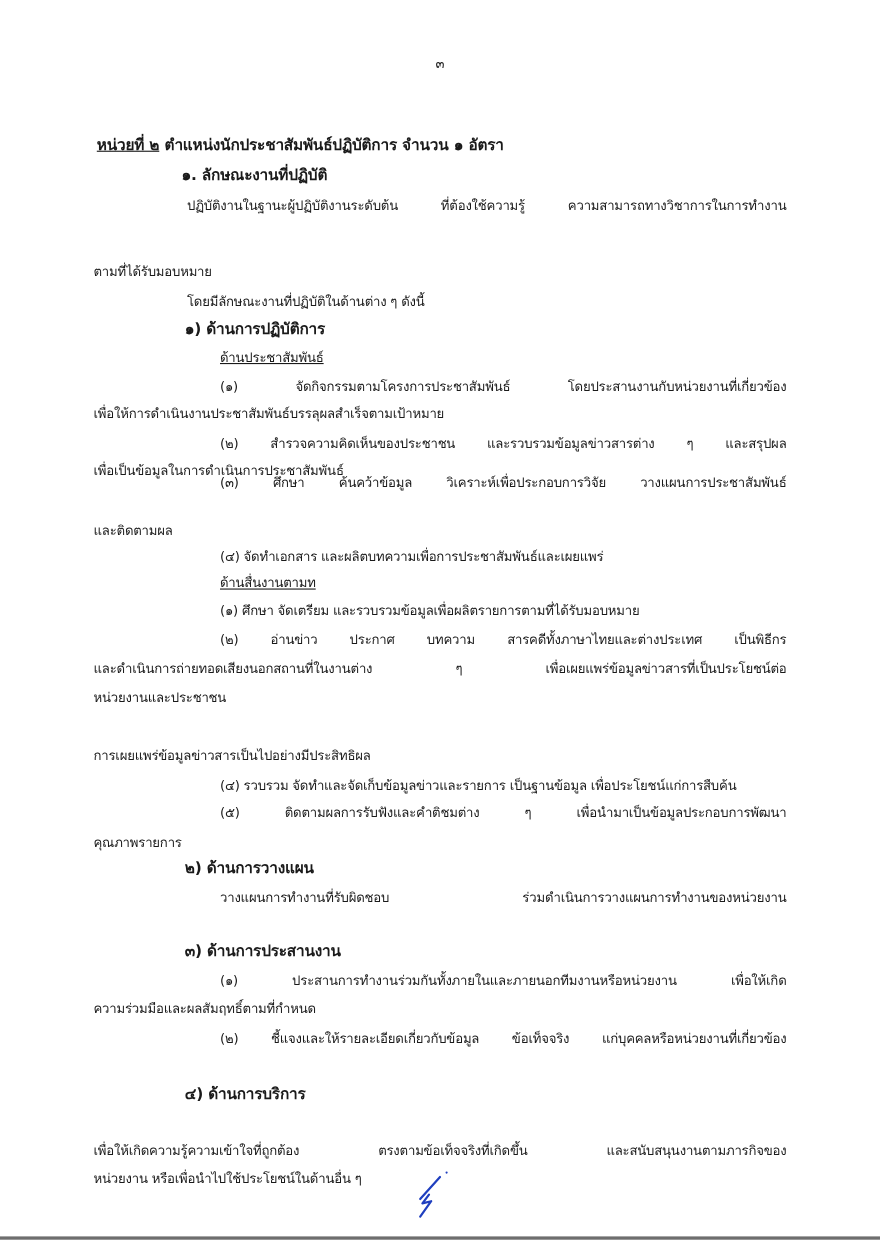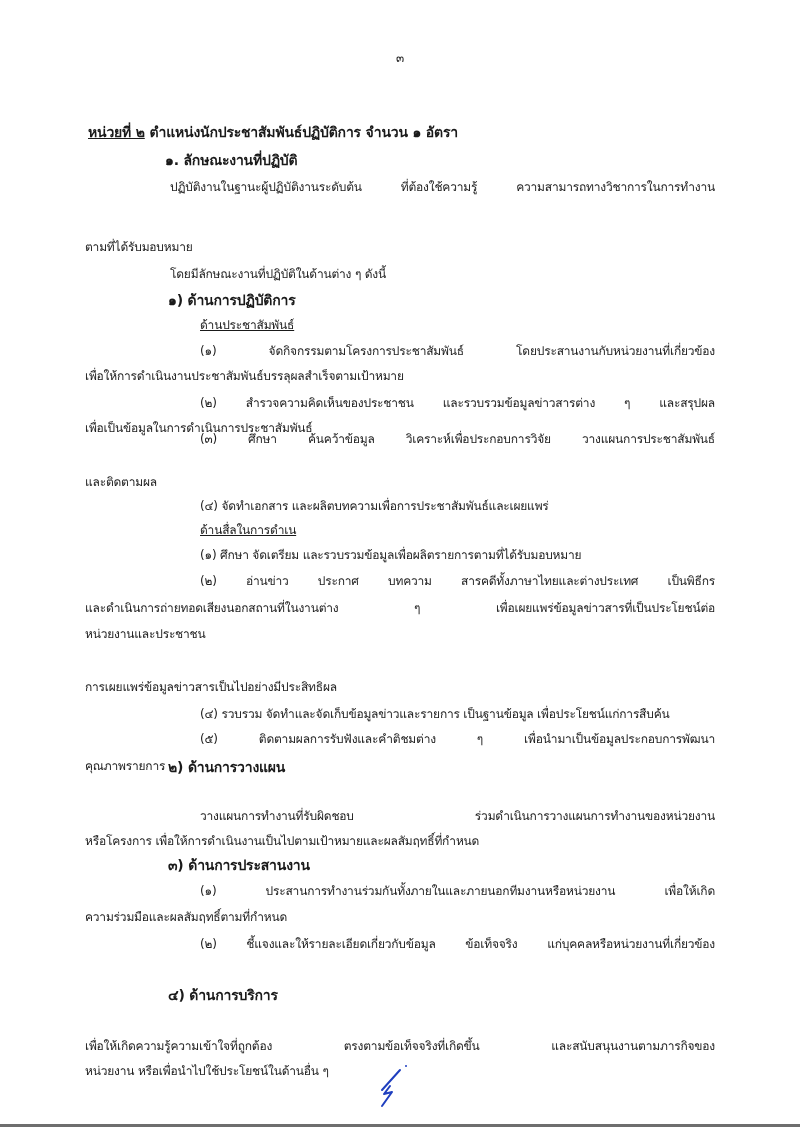--- a/index.html
+++ b/index.html
@@ -38,36 +38,35 @@
   <div class="ln" style="left:85px; top:366px;">เพื่อให้การดำเนินงานประชาสัมพันธ์บรรลุผลสำเร็จตามเป้าหมาย</div>
 
   <div class="ln full" style="top:393px; text-indent:115px;">(๒)  สำรวจความคิดเห็นของประชาชน และรวบรวมข้อมูลข่าวสารต่าง ๆ และสรุปผล</div>
   <div class="ln" style="left:85px; top:418px;">เพื่อเป็นข้อมูลในการดำเนินการประชาสัมพันธ์</div>
 
   <div class="ln full" style="top:429px; text-indent:115px;">(๓)  ศึกษา ค้นคว้าข้อมูล วิเคราะห์เพื่อประกอบการวิจัย วางแผนการประชาสัมพันธ์</div>
   <div class="ln" style="left:85px; top:472px;">และติดตามผล</div>
 
   <div class="ln" style="left:200px; top:496px;">(๔)  จัดทำเอกสาร และผลิตบทความเพื่อการประชาสัมพันธ์และเผยแพร่</div>
 
-  <div class="ln u" style="left:200px; top:520px;">ด้านสื่ลในการดำเน</div>
+  <div class="ln u" style="left:200px; top:520px;">ด้านสื่นงานตามท</div>
 
   <div class="ln" style="left:200px; top:545px;">(๑)  ศึกษา จัดเตรียม และรวบรวมข้อมูลเพื่อผลิตรายการตามที่ได้รับมอบหมาย</div>
   <div class="ln full" style="top:571px; text-indent:115px;">(๒)  อ่านข่าว ประกาศ บทความ สารคดีทั้งภาษาไทยและต่างประเทศ เป็นพิธีกร</div>
   <div class="ln full" style="top:598px;">และดำเนินการถ่ายทอดเสียงนอกสถานที่ในงานต่าง ๆ เพื่อเผยแพร่ข้อมูลข่าวสารที่เป็นประโยชน์ต่อ</div>
   <div class="ln" style="left:85px; top:624px;">หน่วยงานและประชาชน</div>
 
   <div class="ln" style="left:85px; top:677px;">การเผยแพร่ข้อมูลข่าวสารเป็นไปอย่างมีประสิทธิผล</div>
 
   <div class="ln" style="left:200px; top:704px;">(๔)  รวบรวม จัดทำและจัดเก็บข้อมูลข่าวและรายการ เป็นฐานข้อมูล เพื่อประโยชน์แก่การสืบค้น</div>
   <div class="ln full" style="top:729px; text-indent:115px;">(๕)  ติดตามผลการรับฟังและคำติชมต่าง ๆ เพื่อนำมาเป็นข้อมูลประกอบการพัฒนา</div>
   <div class="ln" style="left:85px; top:756px;">คุณภาพรายการ</div>
 
-  <div class="ln b" style="left:168px; top:757px; font-size:14px;">๒) ด้านการวางแผน</div>
+  <div class="ln b" style="left:168px; top:780px; font-size:14px;">๒) ด้านการวางแผน</div>
   <div class="ln full" style="top:806px; text-indent:115px;">วางแผนการทำงานที่รับผิดชอบ ร่วมดำเนินการวางแผนการทำงานของหน่วยงาน</div>
-  <div class="ln" style="left:85px; top:831px;">หรือโครงการ เพื่อให้การดำเนินงานเป็นไปตามเป้าหมายและผลสัมฤทธิ์ที่กำหนด</div>
 
   <div class="ln b" style="left:168px; top:855px; font-size:14px;">๓) ด้านการประสานงาน</div>
   <div class="ln full" style="top:881px; text-indent:115px;">(๑)  ประสานการทำงานร่วมกันทั้งภายในและภายนอกทีมงานหรือหน่วยงาน เพื่อให้เกิด</div>
   <div class="ln" style="left:85px; top:907px;">ความร่วมมือและผลสัมฤทธิ์ตามที่กำหนด</div>
   <div class="ln full" style="top:934px; text-indent:115px;">(๒)  ชี้แจงและให้รายละเอียดเกี่ยวกับข้อมูล ข้อเท็จจริง แก่บุคคลหรือหน่วยงานที่เกี่ยวข้อง</div>
 
   <div class="ln b" style="left:168px; top:985px; font-size:14px;">๔) ด้านการบริการ</div>
   <div class="ln full" style="top:1036px;">เพื่อให้เกิดความรู้ความเข้าใจที่ถูกต้อง ตรงตามข้อเท็จจริงที่เกิดขึ้น และสนับสนุนงานตามภารกิจของ</div>
   <div class="ln" style="left:85px; top:1061px;">หน่วยงาน หรือเพื่อนำไปใช้ประโยชน์ในด้านอื่น ๆ</div>
 

